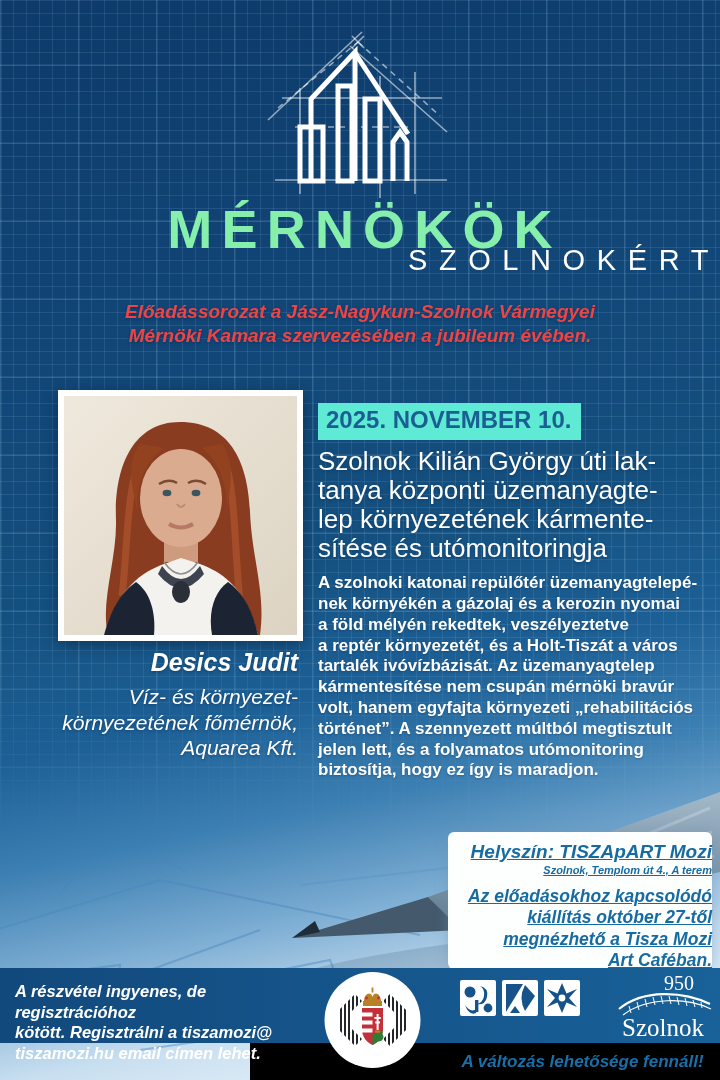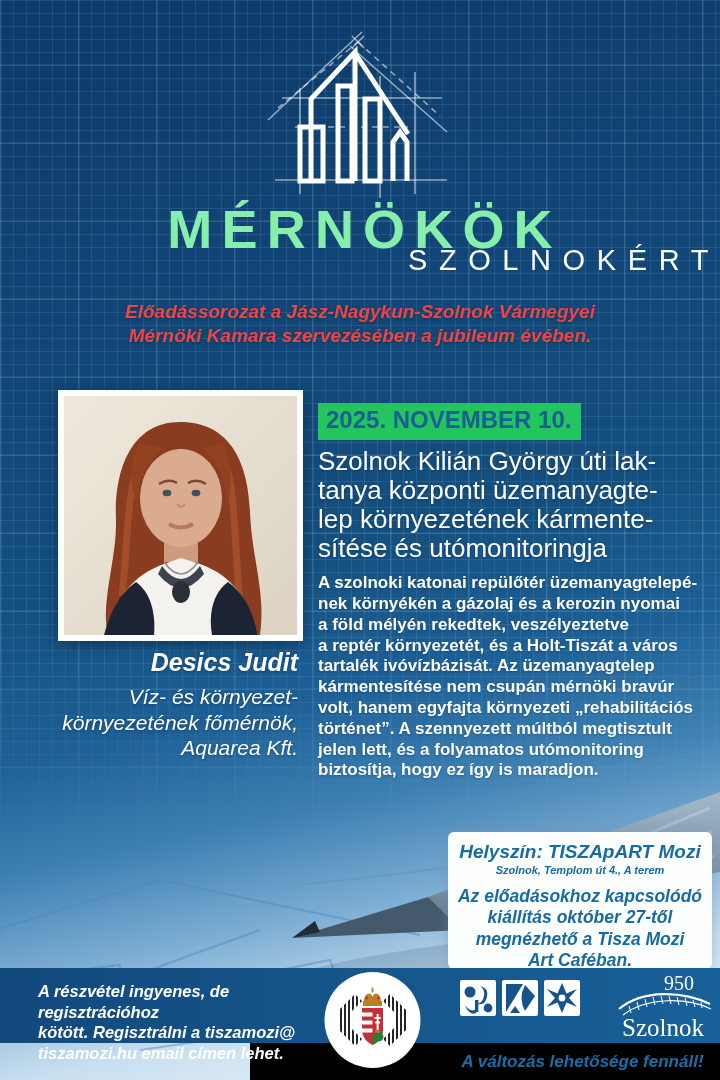--- a/index.html
+++ b/index.html
@@ -35,40 +35,40 @@
     background:#fff;padding:6px;box-shadow:0 4px 14px rgba(0,20,45,.45);}
   .photo-frame svg{display:block;width:233px;height:239px;}
   .speaker{position:absolute;left:0;top:648px;width:298px;text-align:right;color:#fff;z-index:2;}
   .speaker-name{font-size:25px;font-weight:bold;font-style:italic;text-shadow:0 1px 3px rgba(0,25,55,.4);}
   .speaker-role{margin-top:7px;font-size:21px;font-style:italic;line-height:1.22;white-space:pre-line;
     text-shadow:0 1px 3px rgba(0,25,55,.4);}
 
   
   .event{position:absolute;left:318px;top:403px;width:400px;z-index:2;}
   .badge-row{line-height:0;margin-bottom:3px;}
-  .badge{display:inline-block;background:#22c55e;color:#1a5e93;font-weight:bold;
+  .badge{display:inline-block;background:#5eead4;color:#1a5e93;font-weight:bold;
     font-size:24px;line-height:1.2;padding:3px 10px 5px 8px;}
   .event-title{margin-top:7px;color:#fff;font-weight:normal;font-size:26px;line-height:1.12;
     white-space:pre-line;text-shadow:0 1px 3px rgba(0,30,60,.35);}
   .event-desc{margin-top:10px;color:#fff;font-weight:bold;font-size:17px;line-height:20.8px;
     white-space:pre-line;text-shadow:0 1px 2px rgba(0,30,60,.3);}
 
   
   .venue{position:absolute;left:448px;top:832px;width:264px;height:137px;z-index:2;
     background:#fdfefe;border-radius:6px;box-shadow:0 0 14px rgba(110,145,180,.45);
-    text-align:center;color:#176ba3;font-style:italic;box-sizing:border-box;padding-top:9px;}
+    text-align:right;color:#176ba3;font-style:italic;box-sizing:border-box;padding-top:9px;text-decoration:underline;}
   .venue-heading{font-size:19px;font-weight:bold;}
   .venue-address{font-size:11px;font-weight:bold;margin-top:1px;}
   .venue-note{font-size:17.5px;font-weight:bold;margin-top:10px;line-height:1.22;white-space:pre-line;}
 
   
   .footer-bar{position:absolute;left:0;top:968px;width:720px;height:75px;z-index:3;
     background:linear-gradient(90deg,#12497c,#186199);}
   .footer-reg{position:absolute;left:15px;top:981px;width:312px;z-index:4;color:#fff;
-    font-style:italic;font-weight:bold;font-size:16.5px;line-height:1.25;white-space:pre-line;margin-left:23px;}
+    font-style:italic;font-weight:bold;font-size:16.5px;line-height:1.25;white-space:pre-line;}
   .seal{position:absolute;left:324px;top:971px;width:97px;height:99px;z-index:5;}
   .tp-logo{position:absolute;left:459px;top:980px;width:122px;z-index:4;text-align:center;}
   .tp-label{margin-top:4px;color:#fff;font-weight:bold;font-size:15px;letter-spacing:.02em;}
   .sz-logo{position:absolute;left:613px;top:973px;width:100px;height:68px;z-index:4;}
   .tagline-strip{position:absolute;left:250px;top:1043px;width:476px;height:37px;background:#000000;z-index:3;}
   .tagline-text{position:absolute;left:195px;right:6px;top:9px;text-align:center;
     color:#1a6fa8;font-style:italic;font-weight:bold;font-size:17px;}
 </style>
 </head>
 <body>

